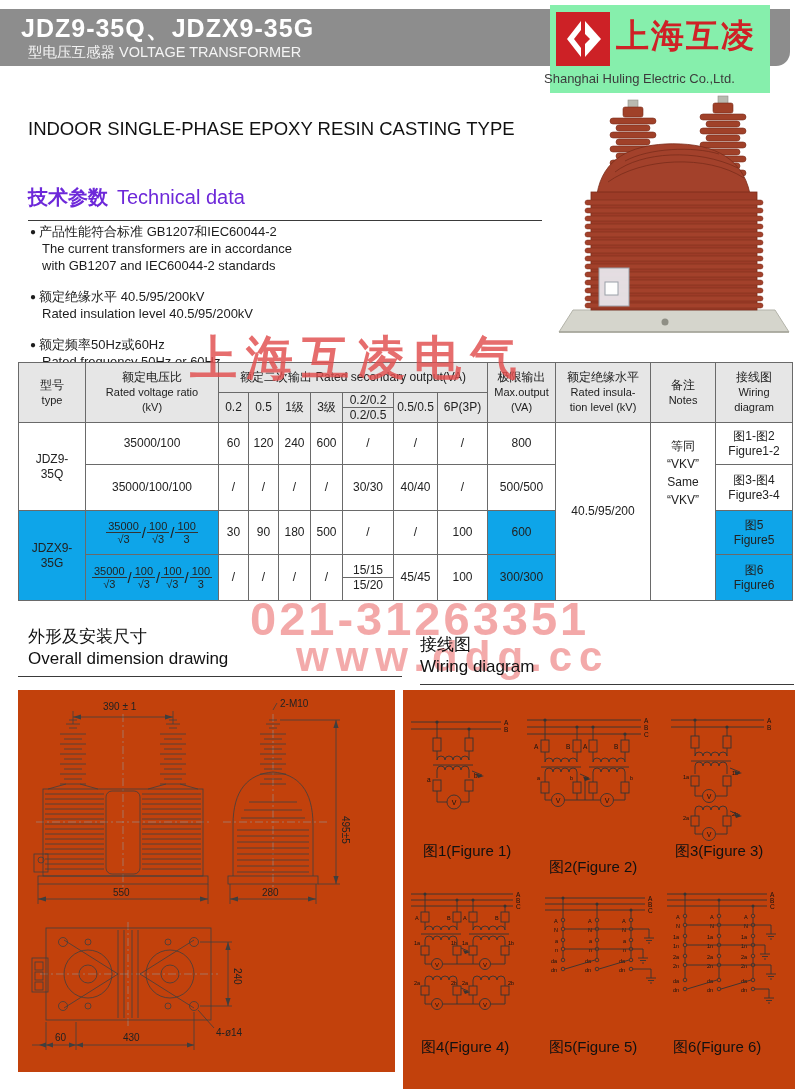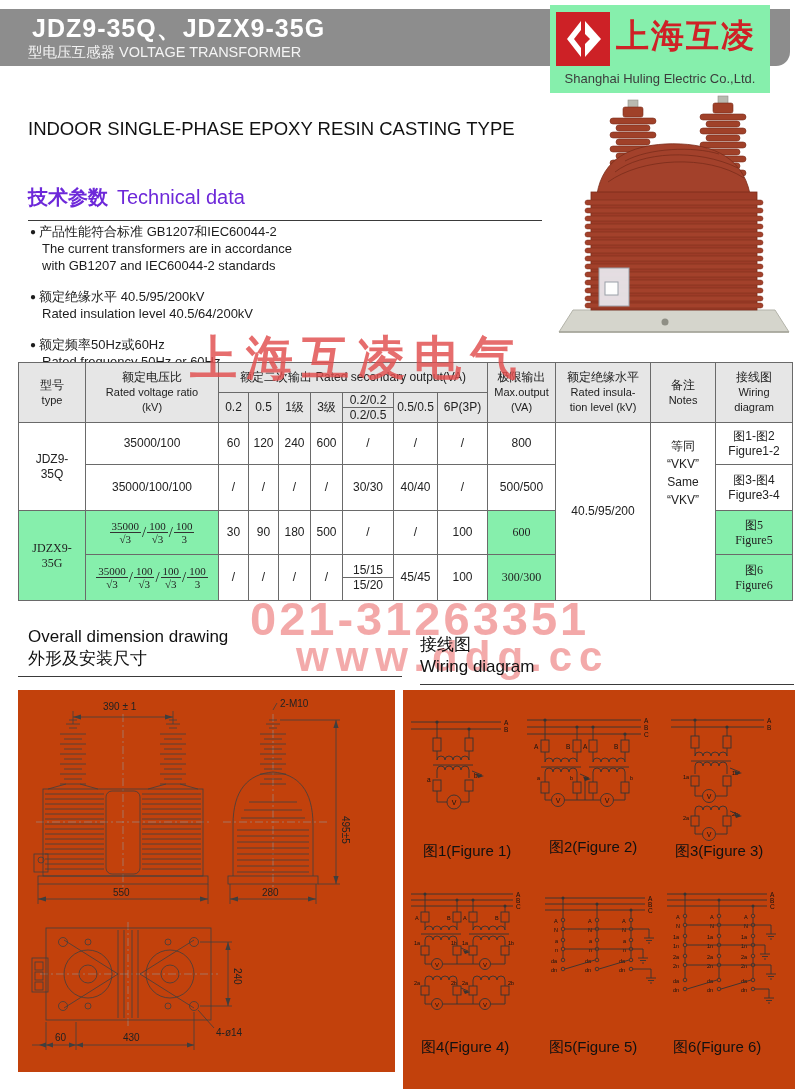--- a/index.html
+++ b/index.html
@@ -2,26 +2,26 @@
 <html><head>
 <meta charset="utf-8">
 <style>
   html,body{margin:0;padding:0;background:#fff;}
   .page{position:relative;width:810px;height:1089px;background:#fff;overflow:hidden;
         font-family:"Liberation Sans","DejaVu Sans",sans-serif;color:#1c1c1c;}
 
   
   .header-bar{position:absolute;left:0;top:9px;width:790px;height:57px;background:#8d8d8d;
               border-radius:0 0 14px 0;z-index:1;}
-  .hd-title{position:absolute;left:32px;top:3px;color:#fff;font-size:25px;font-weight:bold;letter-spacing:1px;white-space:nowrap;}
+  .hd-title{position:absolute;left:21px;top:3px;color:#fff;font-size:25px;font-weight:bold;letter-spacing:1px;white-space:nowrap;}
   .hd-sub{position:absolute;left:28px;top:34px;color:#f4f4f4;font-size:14.5px;white-space:nowrap;}
   .logo-panel{position:absolute;left:550px;top:5px;width:220px;height:88px;background:#86efac;z-index:2;}
   .logo-mark{position:absolute;left:6px;top:7px;}
   .logo-cn{position:absolute;left:66px;top:9px;font-size:33px;font-weight:bold;color:#cf2126;letter-spacing:2px;white-space:nowrap;}
-  .logo-en{position:absolute;left:-6px;top:66px;width:232px;text-align:center;font-size:13px;color:#3c3c3c;white-space:nowrap;}
+  .logo-en{position:absolute;left:-6px;top:66px;width:232px;text-align:left;font-size:13px;color:#3c3c3c;white-space:nowrap;}
 
   
   .intro{position:absolute;left:28px;top:112px;}
   .intro-cn{font-size:21px;font-weight:600;letter-spacing:1.5px;color:#111;}
   .intro-en{font-size:18.5px;font-weight:500;margin-top:6px;color:#111;}
   .tech-head{position:absolute;left:28px;top:184px;width:514px;border-bottom:1.5px solid #3a3a3a;
              padding-bottom:9px;font-size:20px;font-weight:600;color:#6d28d9;}
   .tech-head .en{margin-left:9px;font-weight:500;}
   .bullets{position:absolute;left:30px;top:223px;width:505px;font-size:13px;line-height:17px;}
   .bullet{margin-bottom:14px;}
@@ -35,21 +35,21 @@
   .wm{position:absolute;font-weight:bold;white-space:nowrap;pointer-events:none;z-index:40;}
   .wm-brand{left:190px;top:327px;font-size:47px;letter-spacing:9px;color:rgba(224,77,77,.82);}
   .wm-phone{left:250px;top:591px;font-size:47px;letter-spacing:3px;color:rgba(242,163,163,.95);}
   .wm-url{left:296px;top:633px;font-size:42px;letter-spacing:7px;color:rgba(242,163,163,.92);}
 
   
   .spec{position:absolute;left:18px;top:362px;width:774px;border-collapse:collapse;table-layout:fixed;z-index:10;}
   .spec td{border:1px solid #6a6a6a;text-align:center;vertical-align:middle;padding:0;
            font-size:12px;line-height:15px;color:#222;}
   .spec .hc{background:#e6e6e6;}
-  .spec .sh{background:#86efac;font-family:Liberation Serif, serif;}
+  .spec .sh{background:#0ea5e9;}
   .spec .en{font-size:11px;}
   .split div{line-height:14px;}
   .split div + div{border-top:1px solid #6a6a6a;}
   .frac{display:inline-block;vertical-align:middle;text-align:center;}
   .frac i{display:block;font-style:normal;font-size:11px;line-height:12px;border-bottom:1px solid #333;padding:0 2px;}
   .frac b{display:block;font-weight:400;font-size:11px;line-height:12px;}
   .fs{font-size:15px;margin:0 1px;vertical-align:middle;}
   .notes-cell{vertical-align:top !important;padding-top:14px !important;line-height:18px !important;}
 
   
@@ -106,21 +106,21 @@
   </div>
 
   <div class="bullets">
     <div class="bullet">
       <div><span class="dot">●</span><span>产品性能符合标准 GB1207和IEC60044-2</span></div>
       <div class="b-en">The current transformers are in accordance</div>
       <div class="b-en">with GB1207 and IEC60044-2 standards</div>
     </div>
     <div class="bullet">
       <div><span class="dot">●</span><span>额定绝缘水平 40.5/95/200kV</span></div>
-      <div class="b-en">Rated insulation level 40.5/64/200kV</div>
+      <div class="b-en">Rated insulation level 40.5/95/200kV</div>
     </div>
     <div class="bullet">
       <div><span class="dot">●</span><span>额定频率50Hz或60Hz</span></div>
       <div class="b-en">Rated frequency 50Hz or 60Hz</div>
     </div>
   </div>
 
   <svg class="photo" width="258" height="252" viewBox="0 0 258 252">
     <polygon points="28,218 230,218 244,240 14,240" fill="#d5d5cc" stroke="#b3b3a9" stroke-width="1"></polygon>
     <line x1="14" y1="240" x2="244" y2="240" stroke="#a3a399" stroke-width="1.5"></line>
@@ -328,22 +328,22 @@
       <td class="sh">300/300</td>
       <td class="sh">
             <div>图6</div>
             <div>Figure6</div>
           </td>
     </tr>
   </tbody>
     </table>
 
   <div class="sec2-head dim-head">
+    <div>外形及安装尺寸</div>
     <div>Overall dimension drawing</div>
-    <div>外形及安装尺寸</div>
   </div>
   <div class="sec2-head wir-head">
     <div>接线图</div>
     <div>Wiring diagram</div>
   </div>
 
   <div class="panel dim-panel">
     <svg class="dd" width="377" height="382" viewBox="0 0 377 382">
 
       <line class="cl" x1="105" y1="24" x2="105" y2="200"></line>
@@ -594,21 +594,21 @@
         <polygon class="ah" points="73,104 65,101.5 67,106"></polygon>
       <rect x="54" y="104" width="8" height="10"></rect>
         <line x1="58" y1="114" x2="58" y2="122"></line>
       <line x1="26" y1="122" x2="33" y2="122"></line>
         <circle cx="40" cy="122" r="6.5"></circle>
         <text class="tv" x="40" y="125">V</text>
       <line x1="47" y1="122" x2="58" y2="122"></line>
     </svg>
 
     <div class="fig-cap" style="left:20px;top:152px">图1(Figure 1)</div>
-    <div class="fig-cap" style="left:146px;top:148px">图2(Figure 2)</div>
+    <div class="fig-cap" style="left:146px;top:168px">图2(Figure 2)</div>
     <div class="fig-cap" style="left:272px;top:152px">图3(Figure 3)</div>
 
     <svg class="fig wd" style="left:6px;top:198px" width="128" height="145" viewBox="0 0 128 145">
       <line x1="2" y1="6" x2="104" y2="6"></line>
         <text x="107" y="9">A</text>
       <line x1="2" y1="12" x2="104" y2="12"></line>
         <text x="107" y="15">B</text>
       <line x1="2" y1="18" x2="104" y2="18"></line>
         <text x="107" y="21">C</text>
       <circle class="dot" cx="16" cy="6" r="1.5"></circle>

